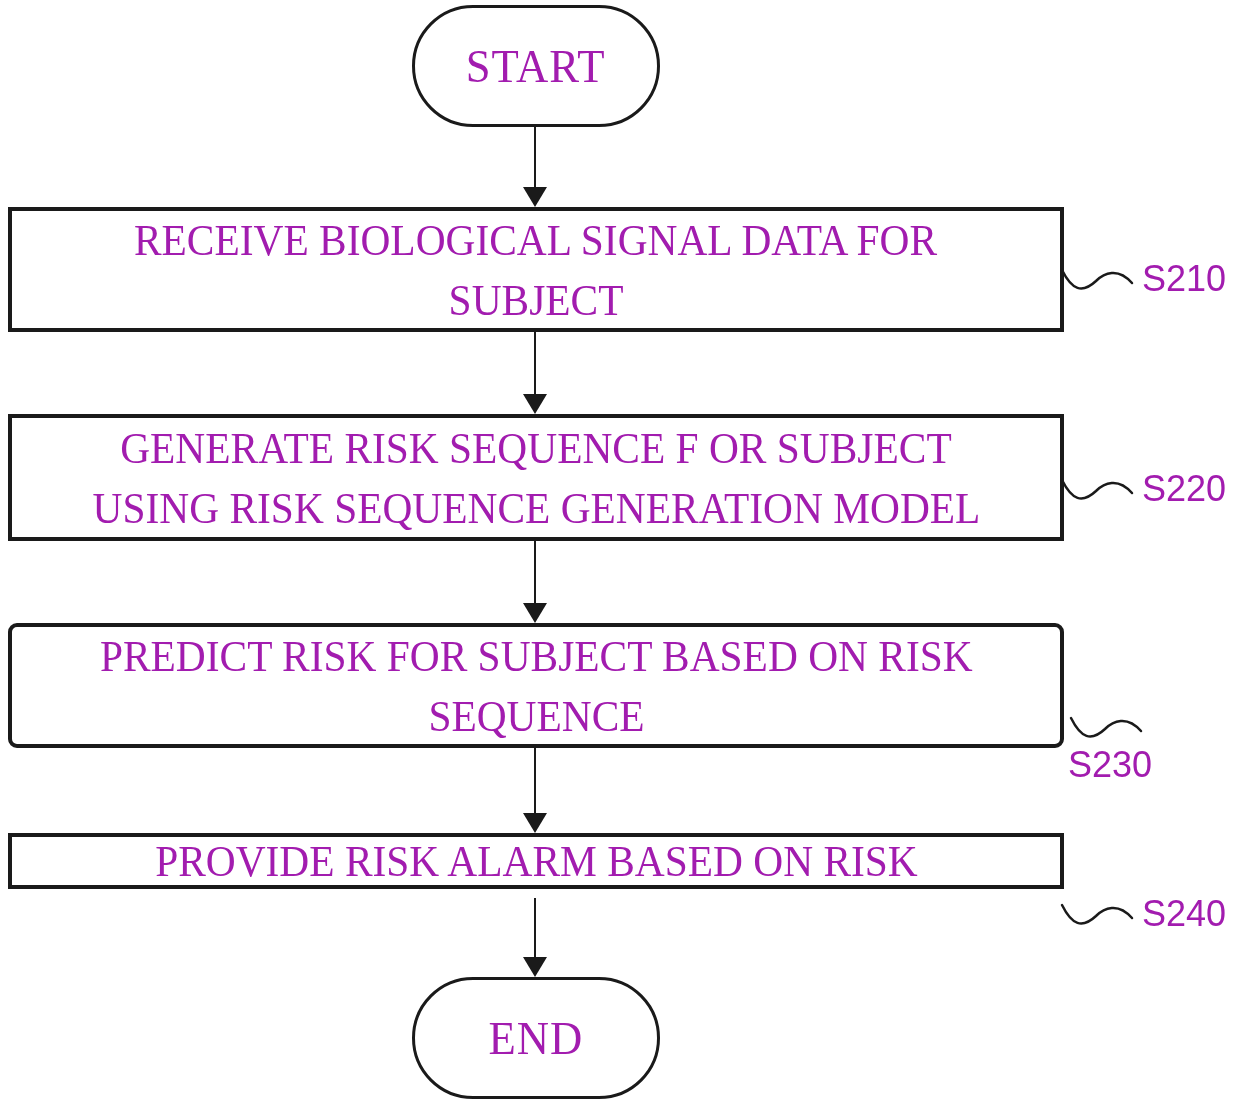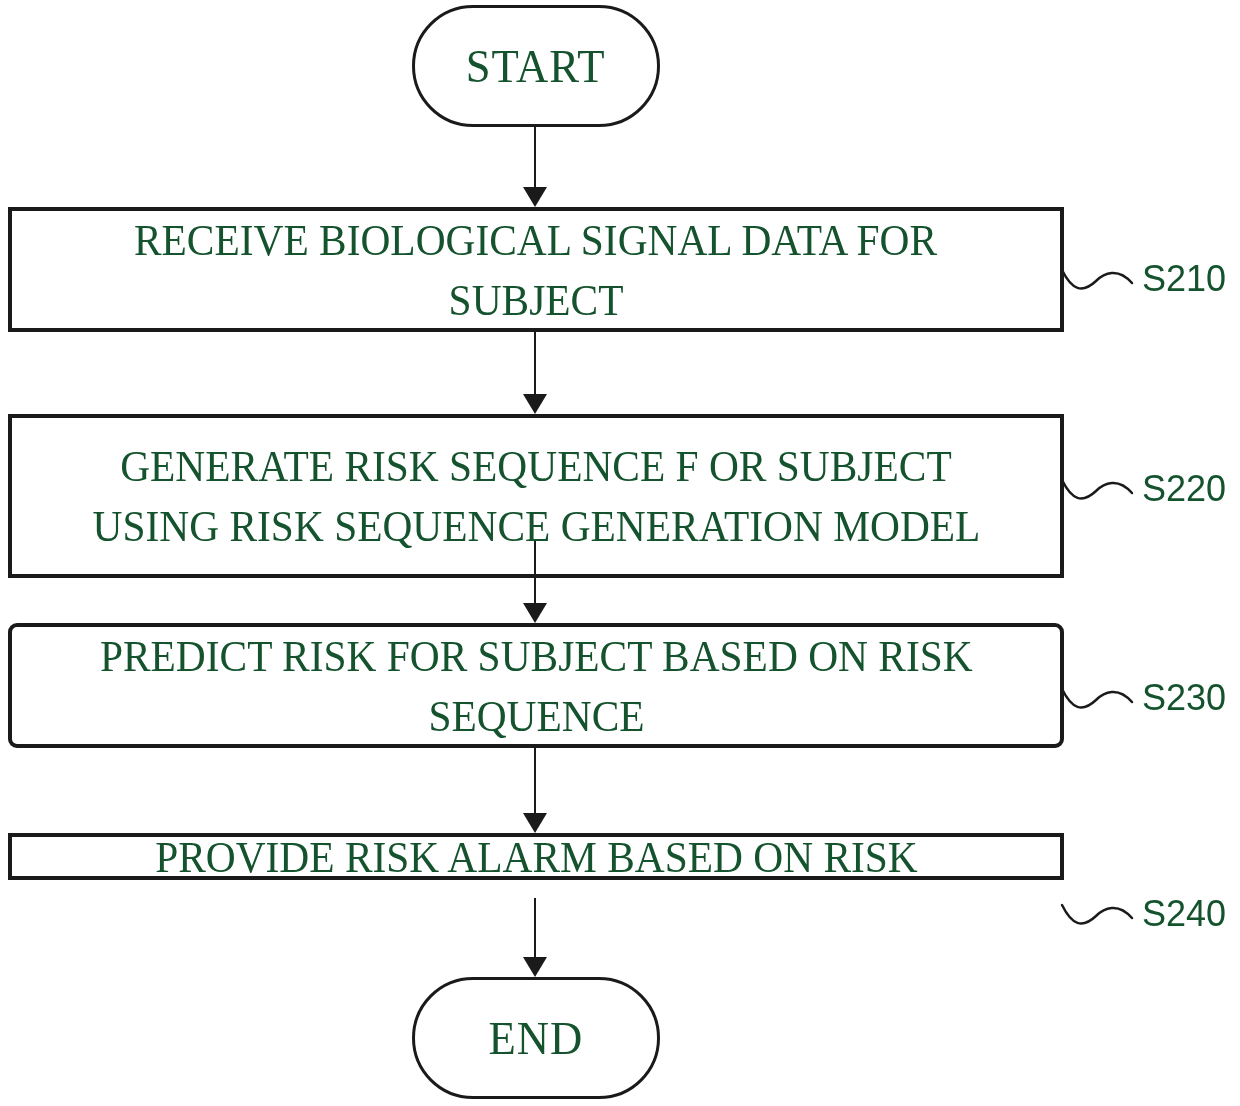--- a/index.html
+++ b/index.html
@@ -6,21 +6,21 @@
     margin: 0;
     padding: 0;
     background: #ffffff;
   }
   .canvas {
     position: relative;
     width: 1240px;
     height: 1106px;
     background: #ffffff;
     font-family: "Liberation Serif", serif;
-    color: #14532d;
+    color: #a21caf;
     overflow: hidden;
   }
 
   
   .stadium {
     position: absolute;
     width: 248px;
     height: 122px;
     border: 3px solid #1a1a1a;
     border-radius: 62px;
@@ -121,53 +121,53 @@
       <path d="M2,6 C12,26 22,30 36,17 C44,9 58,3 72,19" fill="none" stroke="#1a1a1a" stroke-width="2.5" stroke-linecap="round"></path>
     </svg>
     <span class="ref-label">S210</span>
   </div>
 
   <div class="arrow" style="left:535px; top:332px; height:82px;">
     <div class="arrow-stem"></div>
     <div class="arrow-head"></div>
   </div>
 
-  <div class="process-box" style="top:414px; height:164px;">
+  <div class="process-box" style="top:414px; height:127px;">
     <div class="box-line">GENERATE RISK SEQUENCE F OR SUBJECT</div>
     <div class="box-line">USING RISK SEQUENCE GENERATION MODEL</div>
   </div>
   <div class="step-ref" style="top:466px;justify-content:center;">
     <svg class="squiggle" width="74" height="30" viewBox="0 0 74 30">
       <path d="M2,6 C12,26 22,30 36,17 C44,9 58,3 72,19" fill="none" stroke="#1a1a1a" stroke-width="2.5" stroke-linecap="round"></path>
     </svg>
     <span class="ref-label">S220</span>
   </div>
 
   <div class="arrow" style="left:535px; top:541px; height:82px;">
     <div class="arrow-stem"></div>
     <div class="arrow-head"></div>
   </div>
 
   <div class="process-box" style="top:623px; height:125px;border-radius:9px;">
     <div class="box-line">PREDICT RISK FOR SUBJECT BASED ON RISK</div>
     <div class="box-line">SEQUENCE</div>
   </div>
-  <div class="step-ref" style="top:675px;">
+  <div class="step-ref" style="top:712px;flex-direction:column;">
     <svg class="squiggle" width="74" height="30" viewBox="0 0 74 30">
       <path d="M2,6 C12,26 22,30 36,17 C44,9 58,3 72,19" fill="none" stroke="#1a1a1a" stroke-width="2.5" stroke-linecap="round"></path>
     </svg>
     <span class="ref-label">S230</span>
   </div>
 
   <div class="arrow" style="left:535px; top:748px; height:85px;">
     <div class="arrow-stem"></div>
     <div class="arrow-head"></div>
   </div>
 
-  <div class="process-box" style="top:833px; height:47px;">
+  <div class="process-box" style="top:833px; height:56px;">
     <div class="box-line">PROVIDE RISK ALARM BASED ON RISK</div>
   </div>
   <div class="step-ref" style="top:891px;">
     <svg class="squiggle" width="74" height="30" viewBox="0 0 74 30">
       <path d="M2,6 C12,26 22,30 36,17 C44,9 58,3 72,19" fill="none" stroke="#1a1a1a" stroke-width="2.5" stroke-linecap="round"></path>
     </svg>
     <span class="ref-label">S240</span>
   </div>
 
   <div class="arrow" style="left:535px; top:898px; height:79px;">

